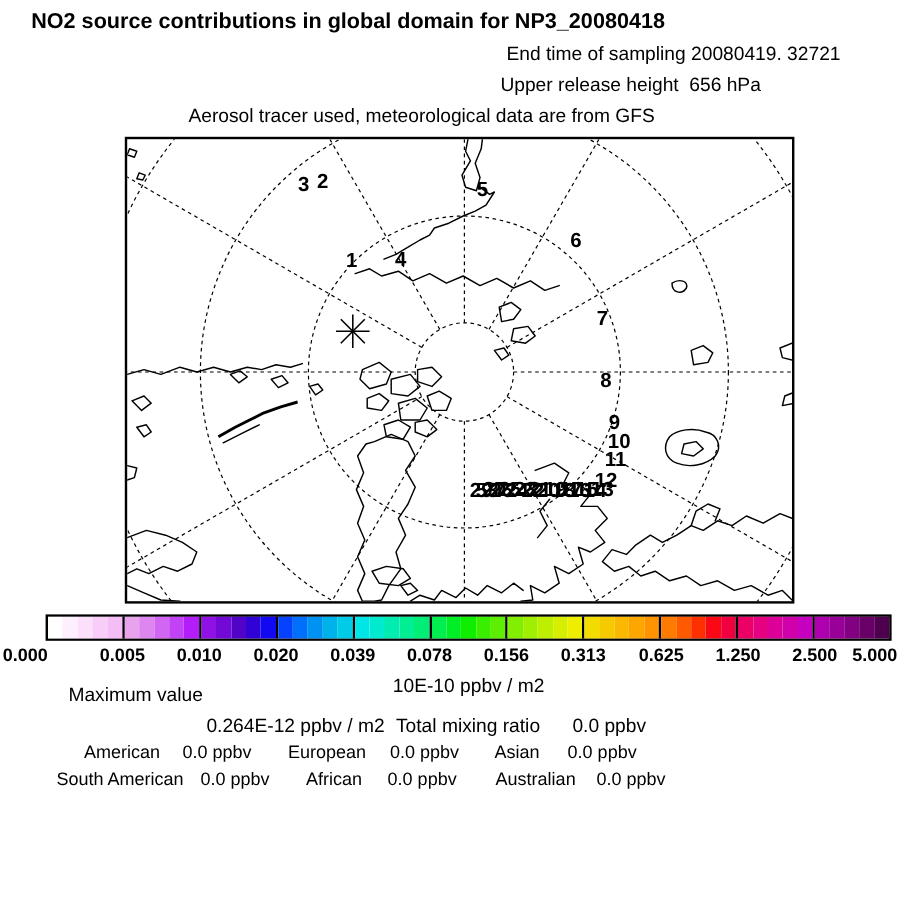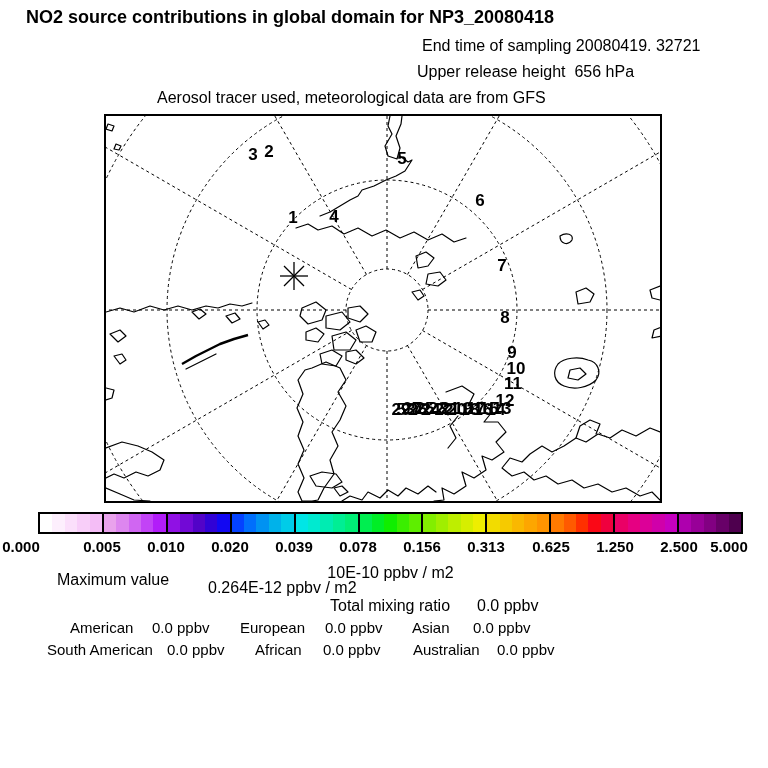--- a/index.html
+++ b/index.html
@@ -239,21 +239,21 @@
       <div class="cb-tick" style="left: 382px;">0.156</div>
       <div class="cb-tick" style="left: 446px;">0.313</div>
       <div class="cb-tick" style="left: 511px;">0.625</div>
       <div class="cb-tick" style="left: 575px;">1.250</div>
       <div class="cb-tick" style="left: 639px;">2.500</div>
       <div class="cb-tick" style="left: 689px;">5.000</div>
     </div>
   <div id="cb-unit">10E-10 ppbv / m2</div>
 
   <div class="stat" style="left:57px;top:571px;">Maximum value</div>
-  <div class="stat" style="left:172px;top:579px;margin-left:36px;">0.264E-12 ppbv / m2</div>
+  <div class="stat" style="left:172px;top:597px;">0.264E-12 ppbv / m2</div>
   <div class="stat" style="left:330px;top:597px;">Total mixing ratio</div>
   <div class="stat" style="left:477px;top:597px;">0.0 ppbv</div>
   <div id="regions">
       <div class="region" style="left: 70px; top: 619px;">American</div>
       <div class="region" style="left: 152px; top: 619px;">0.0 ppbv</div>
       <div class="region" style="left: 240px; top: 619px;">European</div>
       <div class="region" style="left: 325px; top: 619px;">0.0 ppbv</div>
       <div class="region" style="left: 412px; top: 619px;">Asian</div>
       <div class="region" style="left: 473px; top: 619px;">0.0 ppbv</div>
       <div class="region" style="left: 47px; top: 641px;">South American</div>

